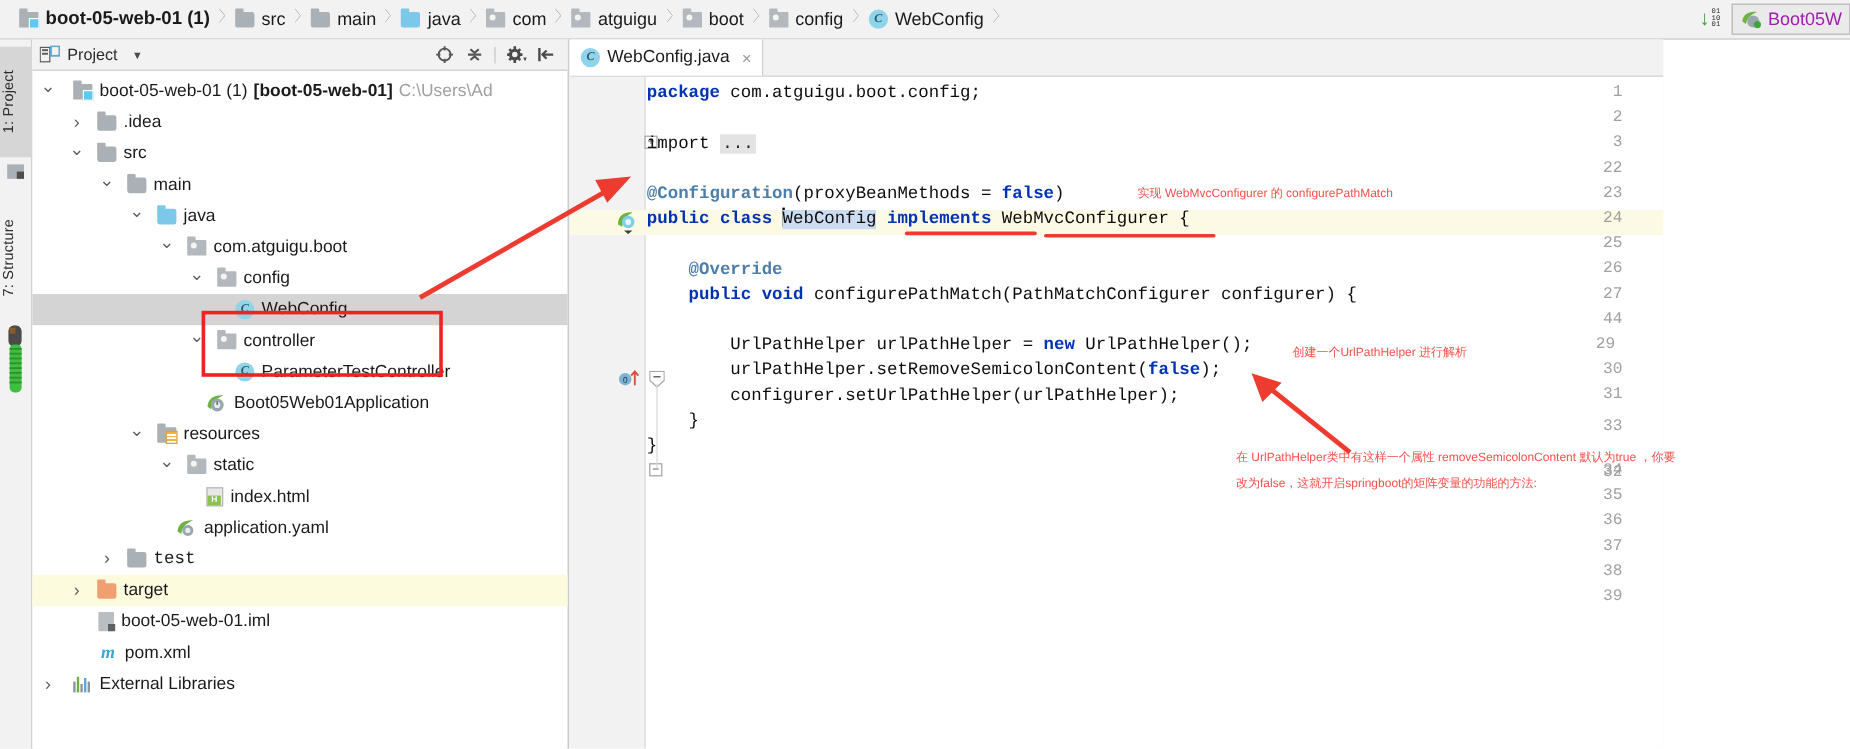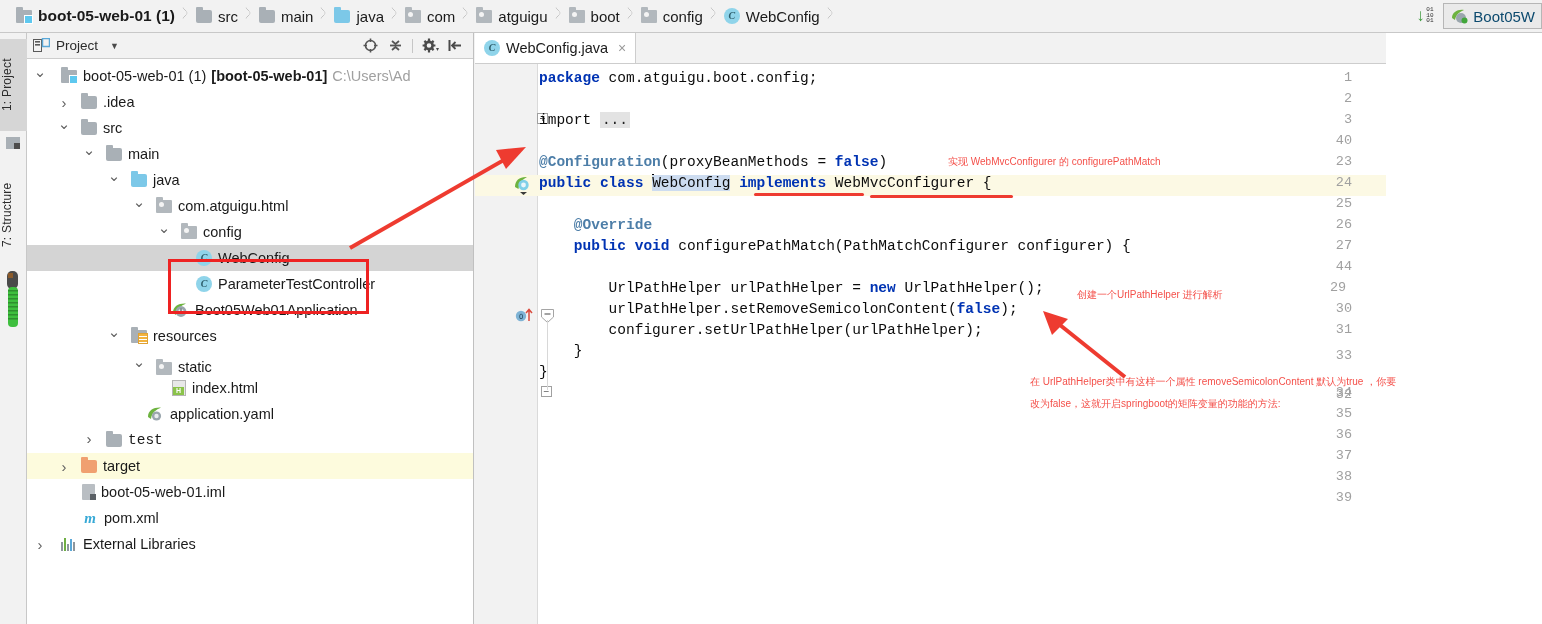--- a/index.html
+++ b/index.html
@@ -64,21 +64,21 @@
     font-family:"Liberation Serif", serif; font-style: italic; font-weight:bold; text-align:center;}
   .ic-lib { width:16px; height:14px; display:flex; align-items:flex-end; gap:1px;}
   .ic-lib i { display:block; width:2px; background:#9aa0a5; }
 
   .navbar-right { margin-left: auto; display: flex; align-items: center; padding-right: 0px; height: 33px; }
   .dl-icon { width: 26px; height: 22px; position: relative; margin-right: 4px; }
   .dl-icon .arrow { position:absolute; left:3px; top:2px; color:#3c9a3c; font-size:17px; line-height:17px; }
   .dl-icon .bits { position:absolute; left:13px; top:2px; font-size:6px; line-height:5.5px; color:#2f2f2f; font-family:"Liberation Mono", monospace;}
   .runcfg { display:flex; align-items:center; height:26px; border:1px solid #b6b6b6; background:#eaeaea;
      padding: 0 6px; gap:5px; margin-right:0px;}
-  .runcfg .rtext { font-size:15px; color:#0c4a6e; white-space:nowrap;}
+  .runcfg .rtext { font-size:15px; color:#a21caf; white-space:nowrap;}
 
   
   .leftbar {
     position: absolute; left: 0; top: 33px; width: 27px; height: 591px;
     background: #f2f2f2; border-right: 1px solid #c8c8c8;
   }
   .vtab {
     position: absolute; left: 0; width: 27px;
     writing-mode: vertical-rl; transform: rotate(180deg);
     font-size: 12px; color: #2b2b2b; text-align: center;
@@ -351,34 +351,39 @@
 
       <div class="trow" style="padding-left:80px;">
         <span class="chev down"></span>
         <span class="ic ic-folder blue" style="margin-left:10px;"></span>
         <span class="tlabel">java</span>
       </div>
 
       <div class="trow" style="padding-left:105px;">
         <span class="chev down"></span>
         <span class="ic ic-pkg" style="margin-left:10px;"></span>
-        <span class="tlabel">com.atguigu.html</span>
+        <span class="tlabel">com.atguigu.boot</span>
       </div>
 
       <div class="trow" style="padding-left:130px;">
         <span class="chev down"></span>
         <span class="ic ic-pkg" style="margin-left:10px;"></span>
         <span class="tlabel">config</span>
       </div>
 
       <div class="trow sel" style="padding-left:169px;">
         <span class="ic ic-class">C</span>
         <span class="tlabel">WebConfig</span>
       </div>
 
+      <div class="trow" style="padding-left:130px;">
+        <span class="chev down"></span>
+        <span class="ic ic-pkg" style="margin-left:10px;"></span>
+        <span class="tlabel">controller</span>
+      </div>
 
       <div class="trow" style="padding-left:169px;">
         <span class="ic ic-class">C</span>
         <span class="tlabel">ParameterTestController</span>
       </div>
 
       <div class="trow" style="padding-left:144px;">
         <span class="ic ic-spring">
           <svg width="18" height="16" viewBox="0 0 18 16">
             <path d="M2 11 C2 4, 8 1, 15 1.5 C10 4, 6 6, 5 13 Z" fill="#6db33f"></path>
@@ -389,21 +394,21 @@
         </span>
         <span class="tlabel">Boot05Web01Application</span>
       </div>
 
       <div class="trow" style="padding-left:80px;">
         <span class="chev down"></span>
         <span class="ic ic-res" style="margin-left:10px;"></span>
         <span class="tlabel">resources</span>
       </div>
 
-      <div class="trow" style="padding-left:105px;align-items:flex-end;">
+      <div class="trow" style="padding-left:105px;">
         <span class="chev down"></span>
         <span class="ic ic-pkg" style="margin-left:10px;"></span>
         <span class="tlabel">static</span>
       </div>
 
       <div class="trow" style="padding-left:145px;">
         <span class="ic ic-html"></span>
         <span class="tlabel">index.html</span>
       </div>
 
@@ -468,21 +473,21 @@
     <div class="code-wrap">
 
       <div class="gutter"></div>
 
       <div class="rowhl-gut" style="top:111px;"></div>
       <div class="rowhl" style="left:64px; top:111px; right:0;"></div>
 
       <div class="lnum" style="top:6px;">1</div>
       <div class="lnum" style="top:27px;">2</div>
       <div class="lnum" style="top:48px;">3</div>
-      <div class="lnum" style="top:69px;">40</div>
+      <div class="lnum" style="top:69px;">22</div>
       <div class="lnum" style="top:90px;">23</div>
       <div class="lnum" style="top:111px;">24</div>
       <div class="lnum" style="top:132px;">25</div>
       <div class="lnum" style="top:153px;">26</div>
       <div class="lnum" style="top:174px;">27</div>
       <div class="lnum" style="top:195px;">44</div>
       <div class="lnum" style="top:216px;text-align:center;">29</div>
       <div class="lnum" style="top:237px;">30</div>
       <div class="lnum" style="top:258px;">31</div>
       <div class="lnum" style="top:279px;margin-top:44px;">32</div>

